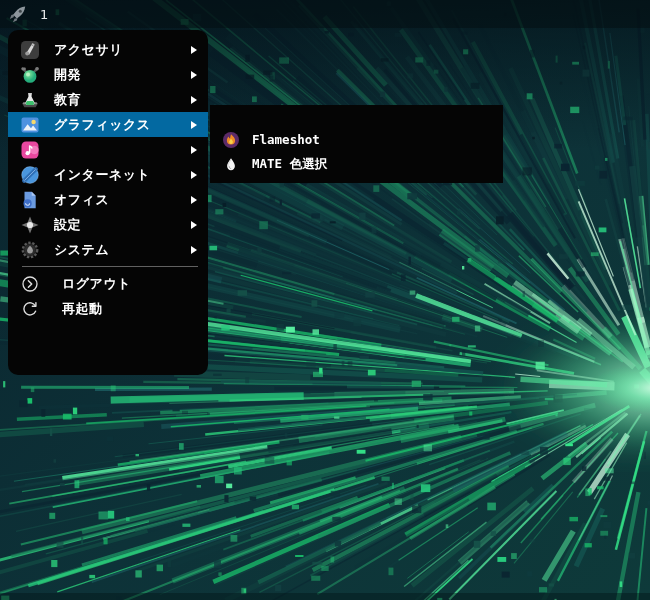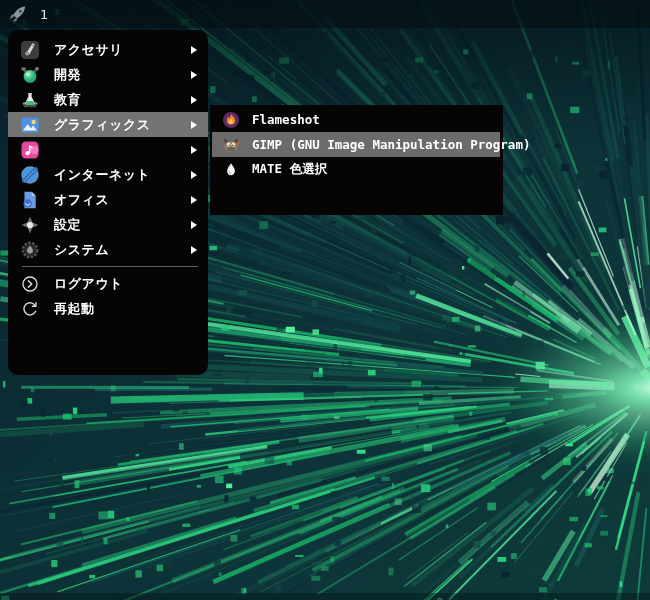--- a/index.html
+++ b/index.html
@@ -23,36 +23,36 @@
 
   
   .app-menu {
     position:absolute; left:8px; top:30px; width:200px; height:345px;
     background:#050505; z-index:10; padding-top:7px;border-radius:10px;
   }
   .menu-item {
     height:25px; display:flex; align-items:center;
     padding:0 10px 0 12px; cursor:pointer;
   }
-  .menu-item.selected { background:#737373; }
+  .menu-item.selected { background:#0369a1; }
   .mi-icon { width:20px; height:20px; flex:0 0 20px; margin-right:14px; display:flex; }
   .mi-icon svg { width:20px; height:20px; }
   .mi-label { color:#ffffff; font-size:13px; font-weight:bold; letter-spacing:0.5px; white-space:nowrap; }
   .mi-arrow { margin-left:auto; display:flex; width:8px; height:8px; }
 
   .menu-separator { border-top:1px solid #616161; margin:4px 10px 4px 14px; height:0; }
 
-  .action-item { height:25px; display:flex; align-items:center; padding:0 10px 0 12px; cursor:pointer; }
+  .action-item { height:25px; display:flex; align-items:center; padding:0 10px 0 12px; cursor:pointer;gap:8px; }
   .ai-icon { width:18px; height:18px; flex:0 0 18px; margin:0 15px 0 1px; display:flex; }
   .ai-icon svg { width:18px; height:18px; }
 
   
   .sub-menu {
-    position:absolute; left:210px; top:105px; width:293px; height:110px;
-    background:#050505; z-index:11; padding-top:2px;
+    position:absolute; left:210px; top:105px; width:293px; height:78px;
+    background:#050505; z-index:11; padding-top:22px;
   }
   .sub-item {
     height:25px; display:flex; align-items:center;
     padding:0 8px 0 12px; cursor:pointer;
   }
   .sub-item.selected { background:#6b6b6b; margin:0 3px 0 2px; padding:0 6px 0 10px; }
   .si-icon { width:18px; height:18px; flex:0 0 18px; margin-right:12px; display:flex; }
   .si-icon svg { width:18px; height:18px; }
   .si-label { color:#ffffff; font-size:12.5px; font-weight:bold;
               font-family:"DejaVu Sans Mono", monospace; white-space:nowrap; }
@@ -1111,36 +1111,20 @@
       <span class="si-icon">
         <svg viewBox="0 0 18 18">
           <circle cx="9" cy="9" r="8" fill="#5c2b68"></circle>
           <path d="M9 3.2c2.7 2.2 4.1 4.3 4.1 6.2a4.1 4.1 0 0 1-8.2 0c0-1.2.5-2.5 1.6-3.9.3 1 .8 1.7 1.5 2 .3-1.5.6-2.9 1-4.3z" fill="#ef8c26"></path>
           <path d="M9 8.1c1.3 1.2 1.9 2.2 1.9 3a1.9 1.9 0 0 1-3.8 0c0-.8.6-1.8 1.9-3z" fill="#f7d24b"></path>
         </svg>
       </span>
       <span class="si-label">Flameshot</span>
     </div>
 
-    <div class="sub-item selected">
-      <span class="si-icon">
-        <svg viewBox="0 0 18 18">
-          <path d="M2.8 6.8 2.2 2.4 6.4 5z" fill="#4a4136"></path>
-          <path d="M15.2 6.8l.6-4.4L11.6 5z" fill="#4a4136"></path>
-          <ellipse cx="9" cy="10.6" rx="6.9" ry="5.6" fill="#8a7a63"></ellipse>
-          <path d="M11.6 10.8l5.4-4.4" stroke="#c2691e" stroke-width="1.5" stroke-linecap="round"></path>
-          <ellipse cx="6.7" cy="8.6" rx="1.8" ry="2.2" fill="#f2efe9"></ellipse>
-          <ellipse cx="11.3" cy="8.6" rx="1.8" ry="2.2" fill="#f2efe9"></ellipse>
-          <circle cx="7.1" cy="9.2" r="0.8" fill="#2b2b2b"></circle>
-          <circle cx="10.9" cy="9.2" r="0.8" fill="#2b2b2b"></circle>
-          <ellipse cx="9" cy="13.2" rx="3.7" ry="2.3" fill="#6e6150"></ellipse>
-        </svg>
-      </span>
-      <span class="si-label">GIMP (GNU Image Manipulation Program)</span>
-    </div>
 
 
     <div class="sub-item">
       <span class="si-icon">
         <svg viewBox="0 0 18 18">
           <path d="M9 2.3c2.6 3.4 3.9 5.9 3.9 7.8A3.95 3.95 0 0 1 9 14.2a3.95 3.95 0 0 1-3.9-4.1c0-1.9 1.3-4.4 3.9-7.8z" fill="#f4f4f4"></path>
           <path d="M7.2 10.6c.1 1 .7 1.7 1.6 2" stroke="#9a9a9a" stroke-width="0.9" fill="none" stroke-linecap="round"></path>
           <path d="M9 3.6c-2 2.8-3 4.9-3 6.5" stroke="#cccccc" stroke-width="0.8" fill="none"></path>
         </svg>
       </span>

